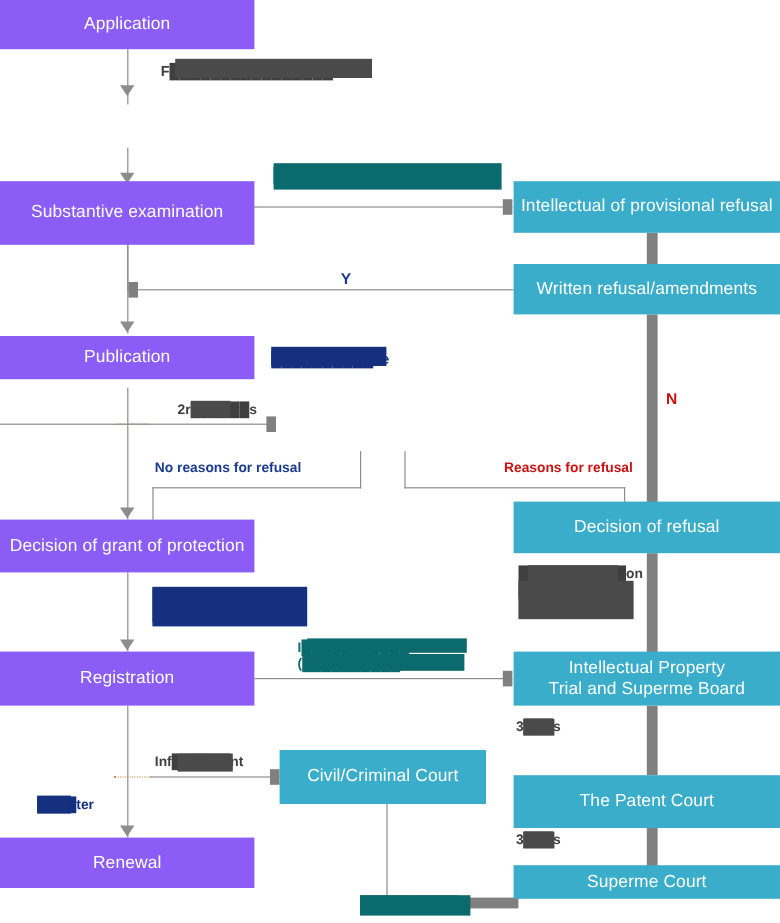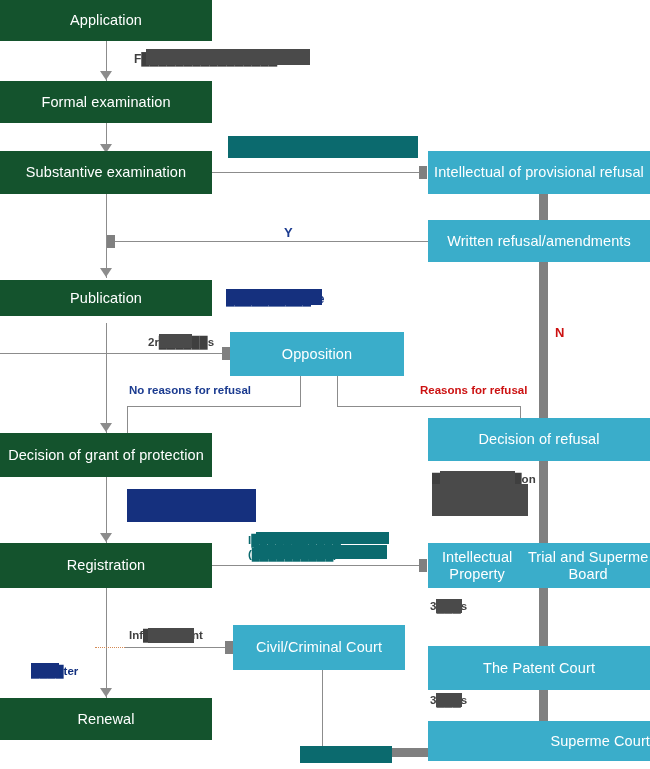--- a/index.html
+++ b/index.html
@@ -14,21 +14,21 @@
   
   .node{
     position:absolute;
     display:flex;align-items:center;justify-content:center;
     text-align:center;
     color:#ffffff;
     line-height:1.15;
     box-sizing:border-box;
     letter-spacing:.1px;
   }
-  .node.blue{background:#14532d;font-size:14.5px;}
+  .node.blue{background:#8b5cf6;font-size:14.5px;}
   .node.teal{background:#3aadca;font-size:14.5px;}
   .vline{position:absolute;background:#8c8c8c;width:1px;}
   .hline{position:absolute;background:#8c8c8c;height:1px;}
   .vthick{position:absolute;background:#808080;width:9px;}
   .hthick{position:absolute;background:#808080;height:9px;}
 
   .arrow-down{
     position:absolute;width:0;height:0;
     border-left:6px solid transparent;
     border-right:6px solid transparent;
@@ -111,74 +111,68 @@
   <div class="vthick" style="left:539px;top:194px;height:26px;"></div>
   <div class="vthick" style="left:539px;top:262px;height:160px;"></div>
   <div class="vthick" style="left:539px;top:461px;height:104px;"></div>
   <div class="vthick" style="left:539px;top:588px;height:58px;"></div>
   <div class="vthick" style="left:539px;top:690px;height:38px;"></div>
 
   <div class="node blue" style="left:0px;top:0px;width:212px;height:41px;">
     <span>Application</span>
   </div>
 
-  <div class="node blue" style="left:0px;top:81px;width:212px;height:42px;">
-    <span>Formal examination</span>
-  </div>
-
-  <div class="node blue" style="left:0px;top:151px;width:212px;height:43px;">
+
+  <div class="node blue" style="left:0px;top:151px;width:212px;height:53px;">
     <span>Substantive examination</span>
   </div>
 
   <div class="node blue" style="left:0px;top:280px;width:212px;height:36px;">
     <span>Publication</span>
   </div>
 
   <div class="node blue" style="left:0px;top:433px;width:212px;height:44px;">
     <span>Decision of grant of protection</span>
   </div>
 
   <div class="node blue" style="left:0px;top:543px;width:212px;height:45px;">
     <span>Registration</span>
   </div>
 
   <div class="node blue" style="left:0px;top:698px;width:212px;height:42px;">
     <span>Renewal</span>
   </div>
 
-  <div class="node teal" style="left:230px;top:332px;width:174px;height:44px;">
-    <span>Opposition</span>
-  </div>
 
   <div class="node teal" style="left:233px;top:625px;width:172px;height:45px;">
     <span>Civil/Criminal Court</span>
   </div>
 
   <div class="node teal" style="left:428px;top:151px;width:222px;height:43px;">
     <span>Intellectual of provisional refusal</span>
   </div>
 
   <div class="node teal" style="left:428px;top:220px;width:222px;height:42px;">
     <span>Written refusal/amendments</span>
   </div>
 
   <div class="node teal" style="left:428px;top:418px;width:222px;height:43px;">
     <span>Decision of refusal</span>
   </div>
 
-  <div class="node teal two" style="left:428px;top:543px;width:222px;height:45px;flex-direction:row;">
+  <div class="node teal two" style="left:428px;top:543px;width:222px;height:45px;flex-direction:column;">
     <span>Intellectual Property</span>
     <span>Trial and Superme Board</span>
   </div>
 
   <div class="node teal" style="left:428px;top:646px;width:222px;height:44px;text-align:center;">
     <span>The Patent Court</span>
   </div>
 
-  <div class="node teal" style="left:428px;top:721px;width:222px;height:40px;justify-content:flex-end;">
+  <div class="node teal" style="left:428px;top:721px;width:222px;height:28px;">
     <span>Superme Court</span>
   </div>
 
   <div class="lbl dark" style="left:134px;top:52px;font-size:12px;">F████████████████n</div>
   <div class="redact dark" style="left:146px;top:49px;width:164px;height:16px;"></div>
 
   <div class="lbl tealtxt" style="left:228px;top:139px;font-size:12px;">█████████████████</div>
   <div class="redact teal" style="left:228px;top:136px;width:190px;height:22px;"></div>
 
   <div class="lbl navy" style="left:284px;top:225px;font-size:13px;">Y</div>

